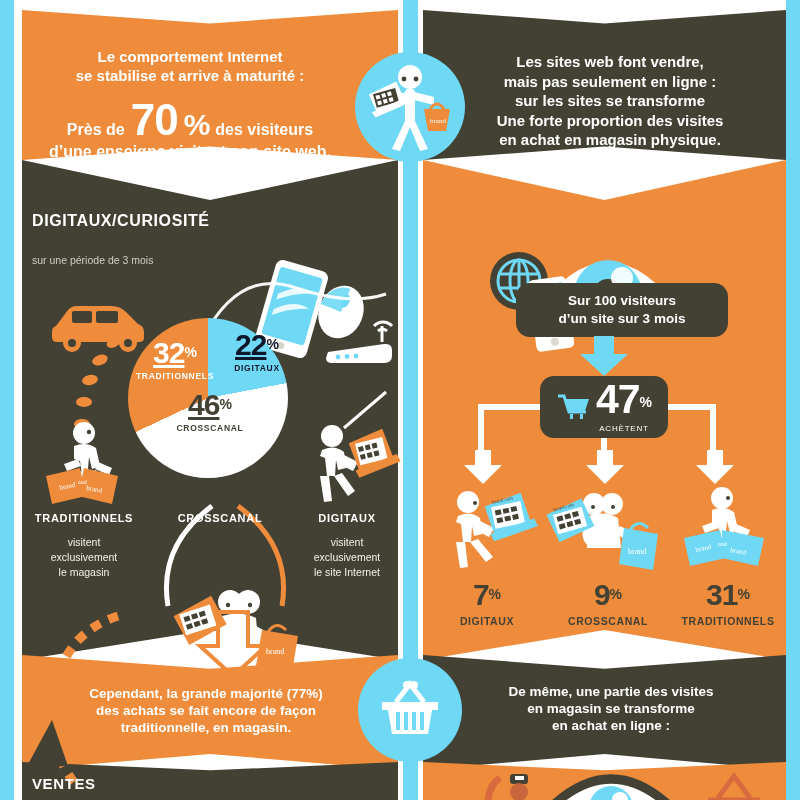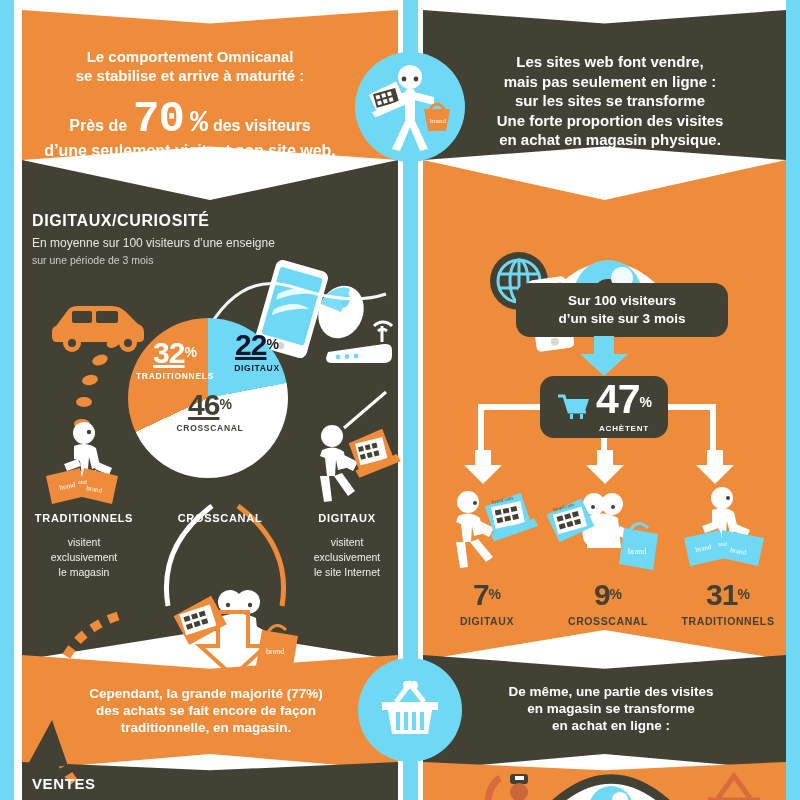--- a/index.html
+++ b/index.html
@@ -58,21 +58,21 @@
   }
   .r-orange2{
     top:762px;height:38px;background:#ef8c3b;
     clip-path:polygon(0 0,50% 22%,100% 0,100% 100%,0 100%);
   }
 
   
   .txt{position:absolute;color:#ffffff;text-align:center;line-height:1.25;}
   .hdr-l{left:30px;width:320px;top:48px;font-size:15px;font-weight:bold;}
   .hdr-l .big-line{margin-top:14px;font-size:16px;font-weight:bold;display:flex;align-items:baseline;justify-content:center;gap:6px;flex-wrap:wrap;}
-  .bignum{font-size:44px;font-weight:bold;line-height:.9;letter-spacing:-1px;font-family:Liberation Mono, monospace;}
+  .bignum{font-size:44px;font-weight:bold;line-height:.9;letter-spacing:-1px;}
   .hdr-l .sub2{margin-top:2px;font-size:16px;font-weight:bold;}
 
   .hdr-r{left:455px;width:310px;top:52px;font-size:15px;font-weight:bold;line-height:1.3;}
 
   
   .sec-title{position:absolute;left:32px;color:#ffffff;font-weight:bold;letter-spacing:.6px;}
   #visites-title{top:212px;font-size:16px;}
   #visites-sub1{top:236px;font-size:12px;font-weight:normal;color:#e9e7e0;letter-spacing:0;}
   #visites-sub2{top:254px;font-size:10.5px;font-weight:normal;color:#cfcdc4;letter-spacing:0;}
   #ventes-title{top:775px;font-size:15px;}
@@ -111,21 +111,21 @@
 
   
   .bubble{position:absolute;background:#434134;border-radius:14px;color:#fff;
     display:flex;align-items:center;justify-content:center;text-align:center;}
   #bubble-100{left:516px;top:283px;width:212px;height:54px;font-size:13.5px;font-weight:bold;line-height:1.3;}
   #bubble-47{left:540px;top:376px;width:128px;height:62px;}
   #bubble-47 .inner{display:flex;align-items:center;gap:6px;}
   #bubble-47 .numwrap{text-align:center;}
   #bubble-47 .n{font-size:41px;font-weight:bold;letter-spacing:-1px;line-height:.9;}
   #bubble-47 .pc{font-size:14px;font-weight:bold;vertical-align:super;}
-  #bubble-47 .cap{font-size:8px;font-weight:bold;letter-spacing:.8px;margin-top:6px;}
+  #bubble-47 .cap{font-size:8px;font-weight:normal;letter-spacing:.8px;margin-top:6px;}
 
   
   .conn{position:absolute;background:#ffffff;}
 
   
   .rstat{position:absolute;text-align:center;color:#434134;}
   .rstat .n{font-size:30px;font-weight:bold;letter-spacing:-1px;line-height:1;}
   .rstat .pc{font-size:14px;font-weight:bold;vertical-align:super;}
   .rstat .cap{margin-top:5px;font-size:10.5px;font-weight:bold;letter-spacing:.6px;}
   #rstat-1{left:432px;top:580px;width:110px;}
@@ -317,33 +317,32 @@
   <svg class="ill" style="left:196px;top:612px;" width="74" height="66" viewBox="0 0 74 66">
     <path d="M22,0 L52,0 L52,34 L70,34 L37,64 L4,34 L22,34 Z" fill="none" stroke="#ef8c3b" stroke-width="4"></path>
   </svg>
 
   <svg class="ill" style="left:22px;top:600px;" width="110" height="200" viewBox="0 0 110 200">
     <path d="M96,16 Q40,34 32,96 Q26,150 52,182" stroke="#ef8c3b" stroke-width="9" fill="none" stroke-dasharray="10 9" stroke-linecap="butt"></path>
     <path d="M30,120 L4,168 L46,166 Z" fill="#434134"></path>
   </svg>
 
   <div class="txt hdr-l">
-    <div>Le comportement Omnicanal</div>
+    <div>Le comportement Internet</div>
     <div>se stabilise et arrive à maturité :</div>
     <div class="big-line">
       <span>Près de</span>
       <span class="bignum">70</span>
         <span class="bignum" style="font-size:30px">%</span>
       <span>des visiteurs</span>
     </div>
-    <div class="sub2">d’une seulement visitent son site web.</div>
+    <div class="sub2">d’une enseigne visitent son site web.</div>
   </div>
 
   <div class="sec-title" id="visites-title">DIGITAUX/CURIOSITÉ</div>
-  <div class="sec-title" id="visites-sub1">En moyenne sur 100 visiteurs d’une enseigne</div>
   <div class="sec-title" id="visites-sub2">sur une période de 3 mois</div>
 
   <div class="leg" id="leg-trad">
     <div class="h">TRADITIONNELS</div>
     <div class="b" style="white-space:pre-line">visitent
 exclusivement
 le magasin</div>
   </div>
   <div class="leg" id="leg-cross">
     <div class="h">CROSSCANAL</div>

